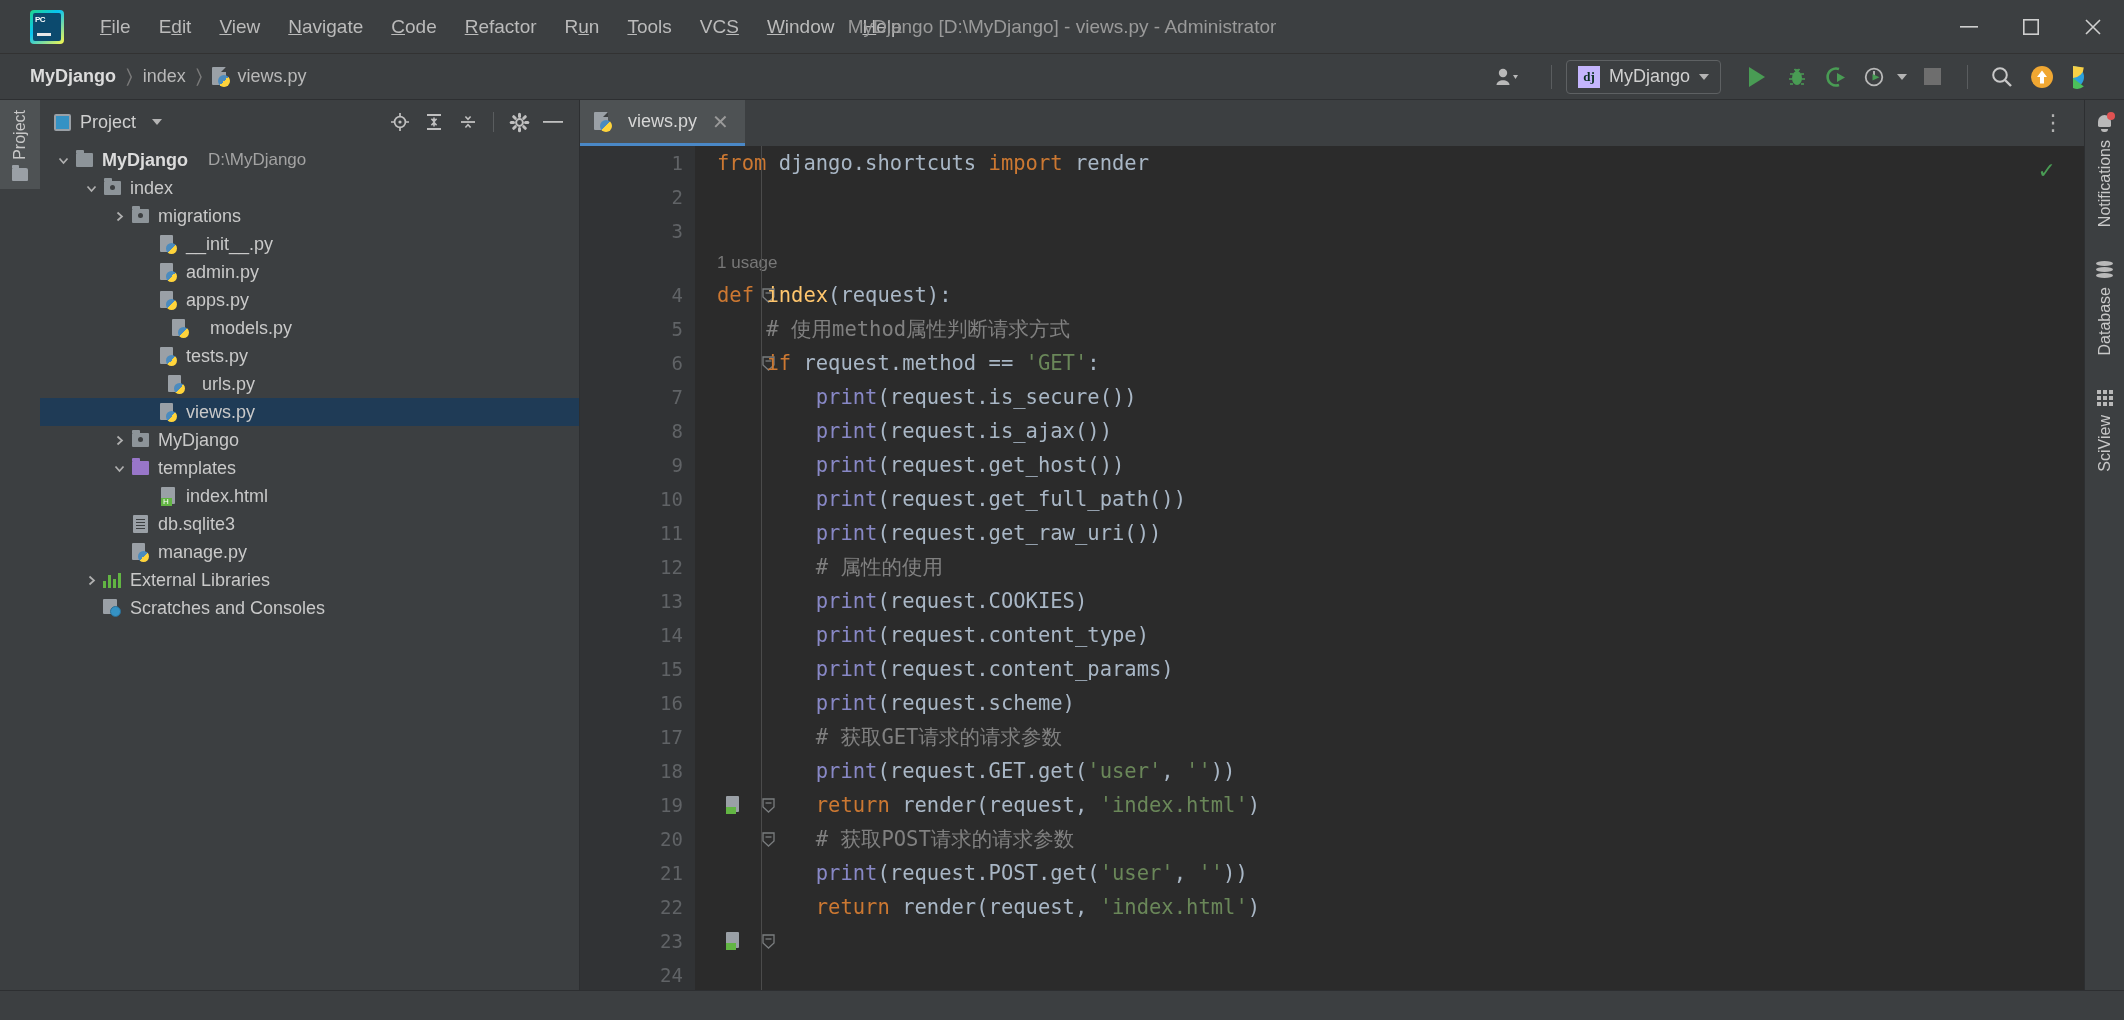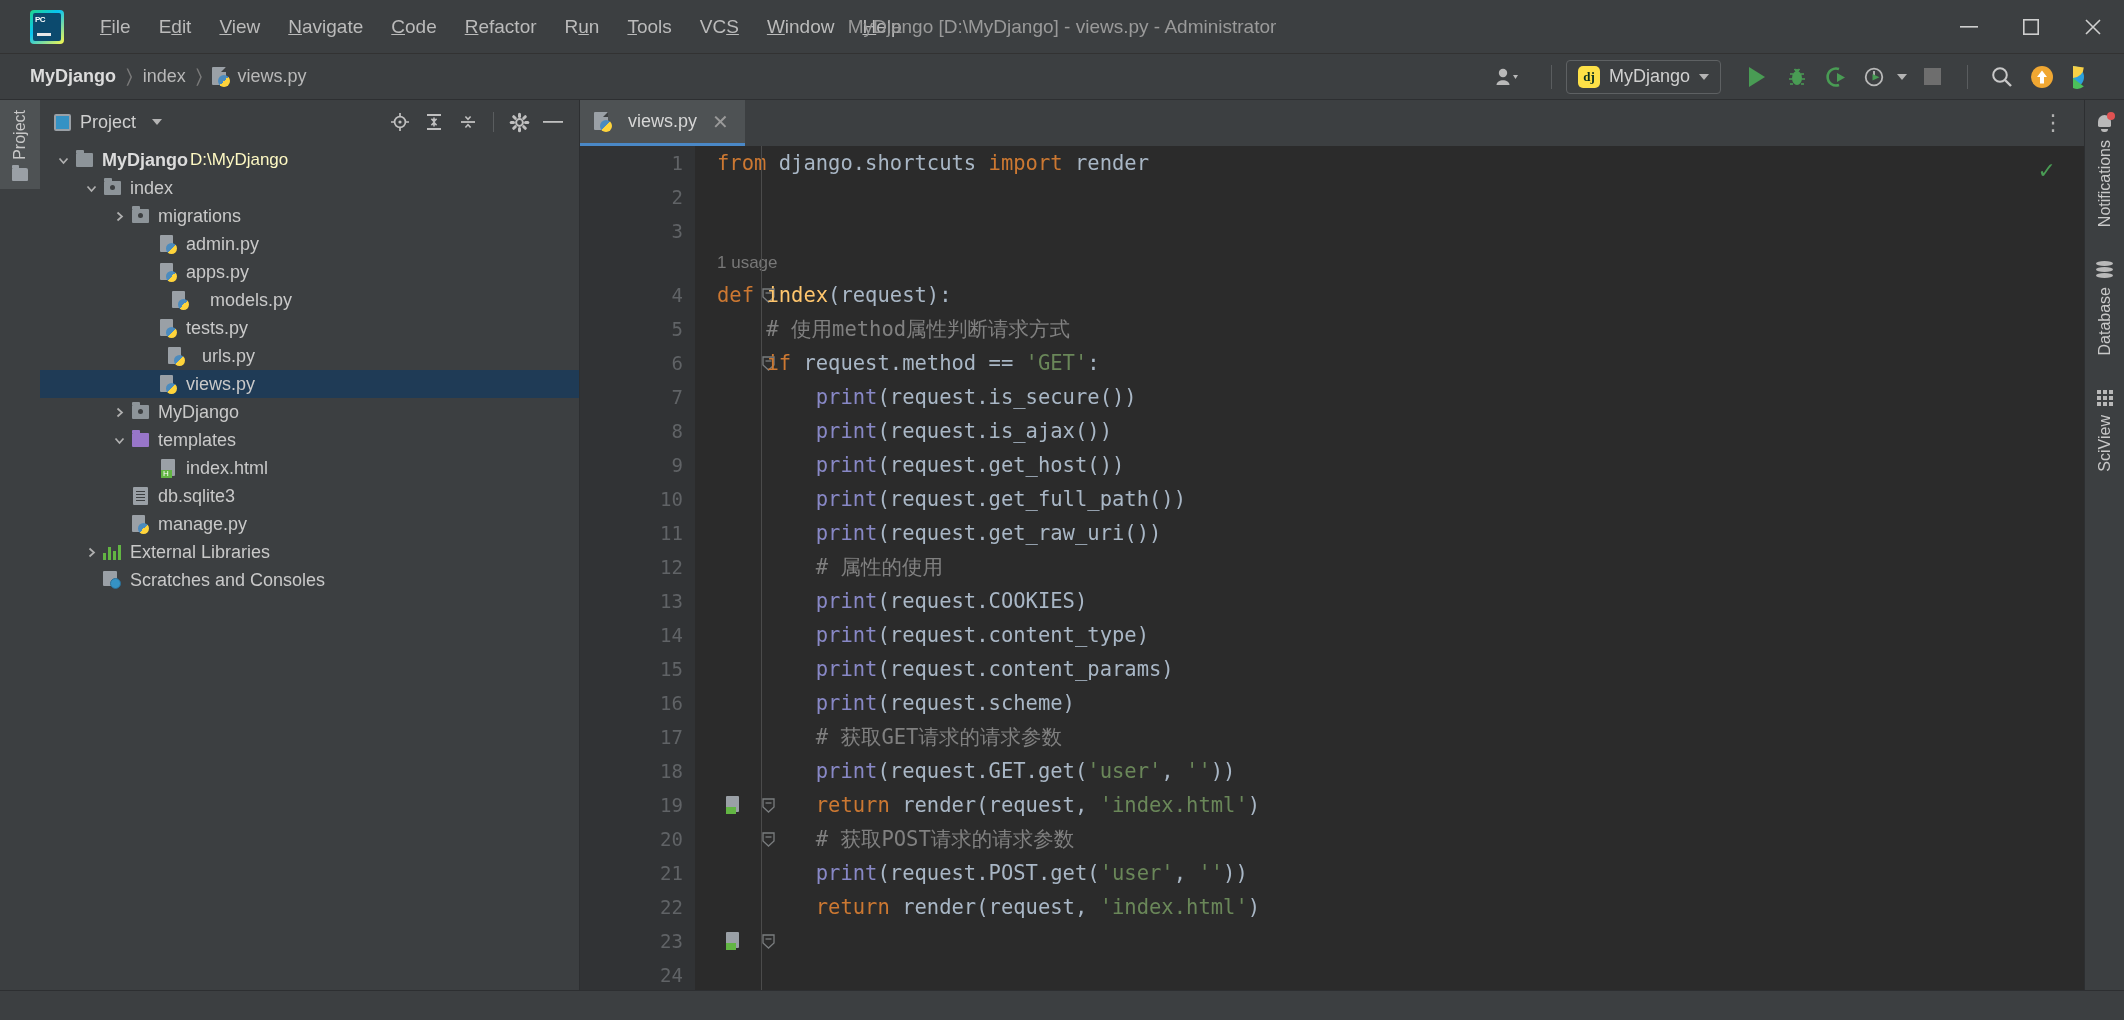--- a/index.html
+++ b/index.html
@@ -70,21 +70,21 @@
 
   #toolbar-right { margin-left:auto; display:flex; align-items:center; gap:0; padding-right:22px;}
   .tbsep { width:1px; height:24px; background:#5a5d5f; margin:0 14px; }
   .tbtn { width:40px;height:34px; display:flex;align-items:center;justify-content:center;cursor:default;border-radius:3px;}
   #runconfig {
     display:flex;align-items:center;gap:9px;
     border:1px solid #5e6163;border-radius:4px;
     height:34px;padding:0 11px;margin-right:4px;
   }
   #runconfig .djbadge{
-    width:22px;height:22px;background:#fde047;border-radius:5px;color:#092e20;
+    width:22px;height:22px;background:#c4b5fd;border-radius:0;color:#092e20;
     font-size:13px;font-weight:bold;display:flex;align-items:center;justify-content:center;
     font-family:"Liberation Serif",serif;
   }
   #runconfig .rcname{color:#d0d0d0;font-size:18px;}
   .caret { width:0;height:0;border-left:5px solid transparent;border-right:5px solid transparent;border-top:6px solid #b4b4b4;}
   .tri-run { width:0;height:0;border-top:10px solid transparent;border-bottom:10px solid transparent;border-left:16px solid #499c54;}
 
   
   #main { flex:1; display:flex; min-height:0; }
 
@@ -108,21 +108,21 @@
   .ppbtn{width:32px;height:30px;display:flex;align-items:center;justify-content:center;border-radius:3px;}
   .ppsep{width:1px;height:20px;background:#5a5d5f;margin:0 7px;}
 
   #tree { flex:1; overflow:hidden; padding-top:2px; font-size:18px; }
   .trow { height:28px; display:flex; align-items:center; color:#c9c9c9; white-space:nowrap; padding-right:8px;}
   .trow.selected { background:#1f3b56; }
   .tw { width:22px; flex:0 0 22px; display:flex; align-items:center; justify-content:center;}
   .ticon { width:20px; flex:0 0 20px; margin-right:8px; display:flex; align-items:center; justify-content:center;}
   .tlabel { color:#c9c9c9; }
   .tlabel.bold { font-weight:bold; color:#dcdcdc;}
-  .tpath { color:#fef9c3; margin-left:2px; font-size:17px;}
+  .tpath { color:#a3a3a3; margin-left:20px; font-size:17px;}
 
   .ic-folder{width:17px;height:14px;background:#8d9499;border-radius:1px;position:relative;}
   .ic-folder:before{content:"";position:absolute;left:0;top:-3px;width:8px;height:3px;background:#8d9499;border-radius:1px 1px 0 0;}
   .ic-folder.src:after{content:"";position:absolute;left:6px;top:4px;width:5px;height:5px;border-radius:50%;background:#3c3f41;}
   .ic-folder.tpl{background:#9876c9;}
   .ic-folder.tpl:before{background:#9876c9;}
   .ic-py{width:17px;height:19px;position:relative;}
   .ic-py .pg{position:absolute;left:0;top:0;width:13px;height:17px;background:#9aa0a6;border-radius:1px;}
   .ic-py .snake{position:absolute;right:0;bottom:0;width:11px;height:11px;border-radius:50%;
      background:linear-gradient(135deg,#4b8bbe 0%,#4b8bbe 50%,#ffd43b 50%,#ffd43b 100%);}
@@ -424,20 +424,30 @@
         <div class="trow" style="padding-left: 68px;">
           <span class="tw">
             <svg width="13" height="13" viewBox="0 0 13 13">
               <path d="M4.5 2.5 L9 6.5 L4.5 10.5" stroke="#b0b0b0" stroke-width="1.7" fill="none"></path>
             </svg>
           </span>
           <span class="ticon">
             <span class="ic-folder src"></span>
           </span>
           <span class="tlabel">migrations</span>
+        </div>
+        <div class="trow" style="padding-left: 96px;">
+          <span class="tw"></span>
+          <span class="ticon">
+            <span class="ic-py">
+              <span class="pg"></span>
+              <span class="snake"></span>
+            </span>
+          </span>
+          <span class="tlabel">__init__.py</span>
         </div>
         <div class="trow" style="padding-left: 96px;">
           <span class="tw"></span>
           <span class="ticon">
             <span class="ic-py">
               <span class="pg"></span>
               <span class="snake"></span>
             </span>
           </span>
           <span class="tlabel">admin.py</span>

